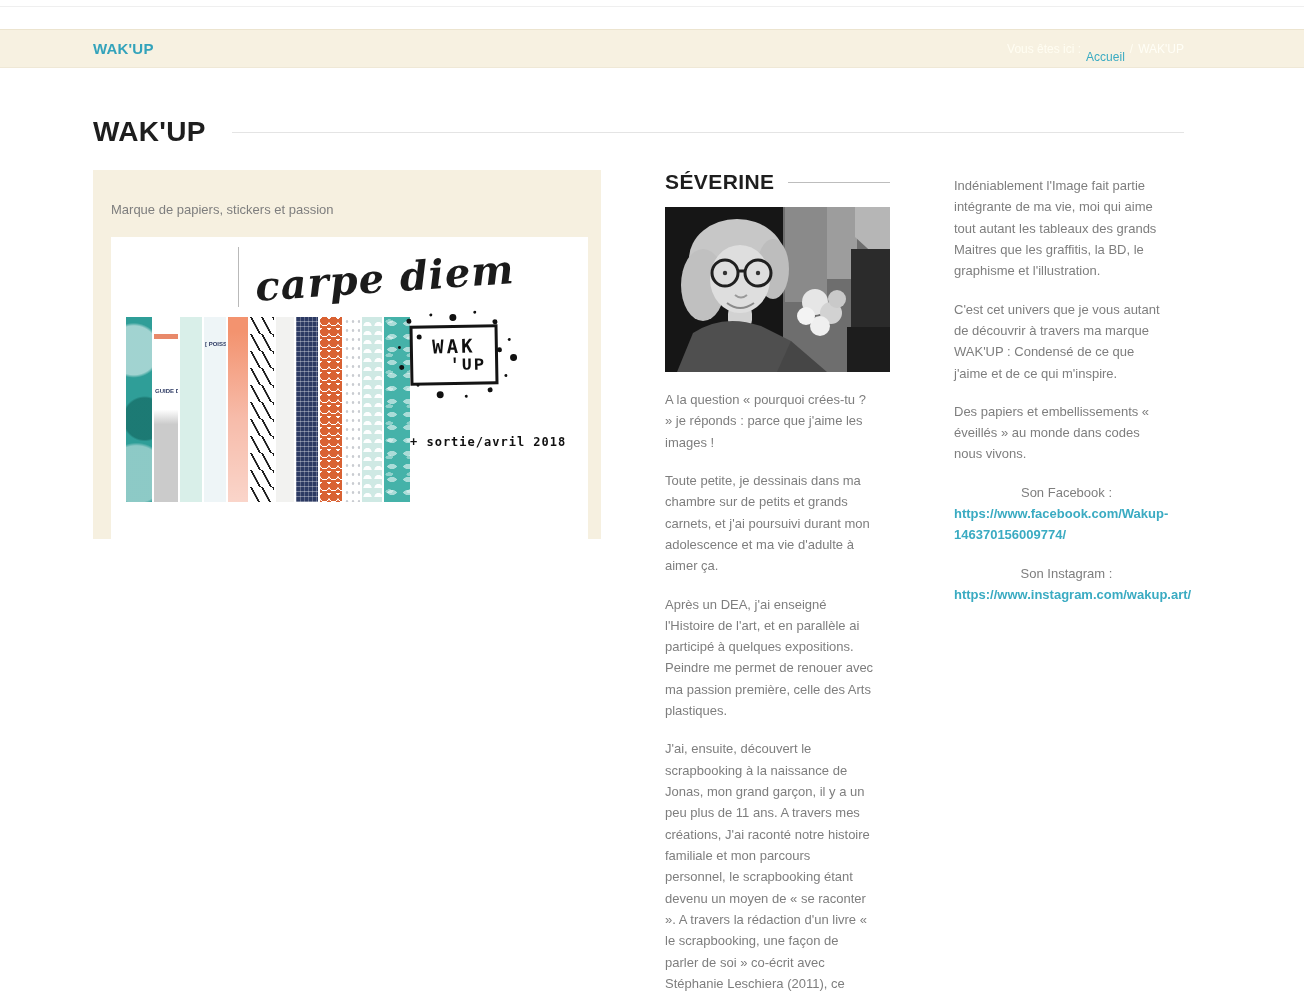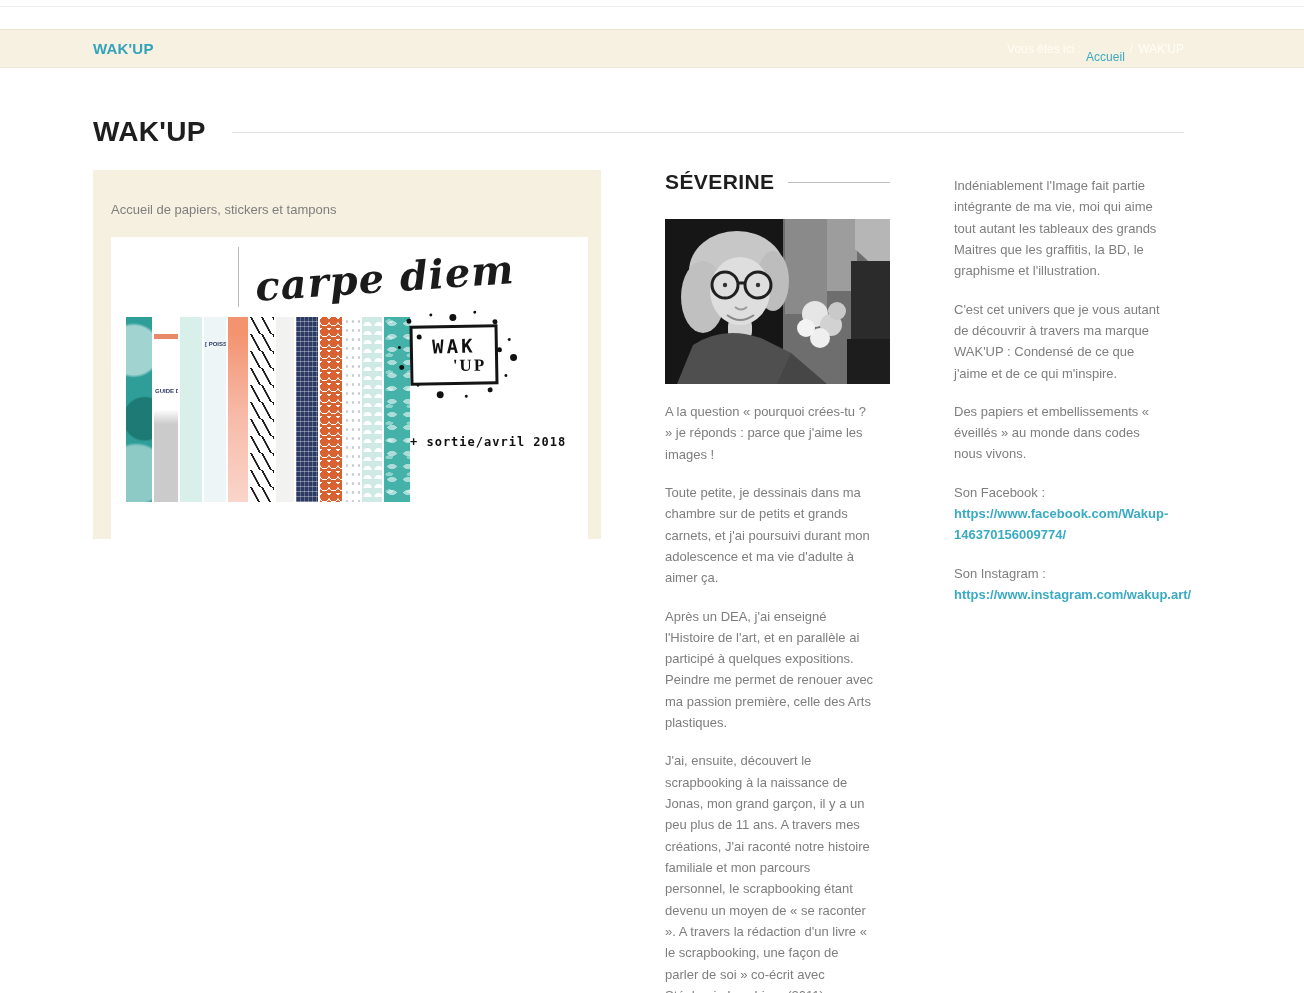--- a/index.html
+++ b/index.html
@@ -50,38 +50,38 @@
   .p-scales { background-image: radial-gradient(circle at 50% 35%, transparent 50%, #fff 53% 62%, transparent 65%); background-size:9px 11px; }
   .p-dots { background-image: radial-gradient(circle, #c9ccd1 1px, transparent 1.6px); background-size:6px 9px; }
   .p-scallop { background-image: radial-gradient(circle at 50% 100%, rgba(255,255,255,.95) 36%, transparent 42%); background-size:11px 9px; }
   .p-fishes { background-image:
       radial-gradient(ellipse 5px 2.5px at 50% 50%, rgba(255,255,255,.55) 90%, transparent),
       radial-gradient(ellipse 4px 2px at 25% 25%, rgba(255,255,255,.4) 90%, transparent);
       background-size:16px 13px, 21px 17px; }
   .stamp-area { flex:1; display:flex; flex-direction:column; }
   .stamp { position:relative; border:3px solid #141414; width:88px; height:60px; margin-top:8px; display:flex; flex-direction:column; align-items:center; justify-content:center; transform:rotate(-1deg); }
   .stamp-l1 { font-family:"DejaVu Sans Mono", monospace; font-weight:bold; font-size:19px; letter-spacing:3px; color:#101010; line-height:1; }
-  .stamp-l2 { font-family:Liberation Serif, serif; font-weight:bold; font-size:17px; letter-spacing:2px; color:#101010; line-height:1; align-self:flex-end; margin-right:9px; margin-top:1px; }
+  .stamp-l2 { font-family:Liberation Mono, monospace; font-weight:bold; font-size:17px; letter-spacing:2px; color:#101010; line-height:1; align-self:flex-end; margin-right:9px; margin-top:1px; }
   .splat { position:absolute; left:50%; top:50%; width:3px; height:3px; background:transparent; border-radius:50%;
     box-shadow:
       -46px -36px 0 1px #111, -24px -42px 0 #111, -2px -39px 0 2px #111, 20px -44px 0 #111,
       40px -34px 0 1px #111, 54px -16px 0 #111, 58px 2px 0 2px #111, 50px 20px 0 #111,
       34px 34px 0 1px #111, 10px 40px 0 #111, -16px 38px 0 2px #111, -38px 28px 0 #111,
       -54px 10px 0 1px #111, -56px -10px 0 #111, -36px -20px 0 1px #111, 44px -6px 0 1px #111; }
   .release { margin-top:50px; font-family:"DejaVu Sans Mono", monospace; font-weight:bold; font-size:12px; color:#111; letter-spacing:1px; }
 
   
-  .sec-title-row { display:flex; align-items:center; margin-bottom:25px; }
+  .sec-title-row { display:flex; align-items:center; margin-bottom:13px; }
   .sec-title { font-size:21px; font-weight:bold; color:#1e1e1e; margin:0; letter-spacing:.4px; white-space:nowrap; }
   .sec-rule { flex:1; height:1px; background:#bdbdbd; margin-left:14px; }
   .portrait { width:225px; height:165px; display:block; margin-bottom:17px; }
   .col p { font-size:13px; line-height:1.64; color:#7e7e7e; margin:0 16px 17px 0; }
   .col a { color:#3aabc2; text-decoration:none; word-wrap:break-word; overflow-wrap:break-word; cursor:pointer; }
   .link-group { margin:0 0 17px 0; }
-  .link-group .lg-label { display:block; font-size:13px; line-height:1.64; color:#7e7e7e; }
+  .link-group .lg-label { display:block; font-size:13px; line-height:1.64; color:#7e7e7e;text-align:center; }
   .link-group a { font-size:13px; line-height:1.64; display:inline-block;font-weight:bold; }
   .right-col { padding-top:5px; }
 </style>
 </head>
 <body>
 
 <div class="page">
   <div class="top-hairline"></div>
 
   <div class="header-bar">
@@ -99,21 +99,21 @@
   <div class="main">
     <div class="page-title-row">
       <h1 class="page-title">WAK'UP</h1>
       <div class="title-rule"></div>
     </div>
 
     <div class="grid">
 
       <div class="col">
         <div class="product-card">
-          <p class="product-caption">Accueil de papiers, stickers et tampons</p>
+          <p class="product-caption">Marque de papiers, stickers et passion</p>
           <div class="collage">
             <div class="carpe-row">
               <div class="carpe-vline"></div>
               <span class="carpe-script">carpe diem</span>
             </div>
             <div class="collage-body">
               <div class="paper-strips">
                   <div class="strip p-watercolor" style="background-color: rgb(47, 158, 152); width: 26px;"></div>
                   <div class="strip p-guide" style="background-color: rgb(255, 255, 255); width: 24px;">
                     <span class="strip-label">GUIDE D</span>

